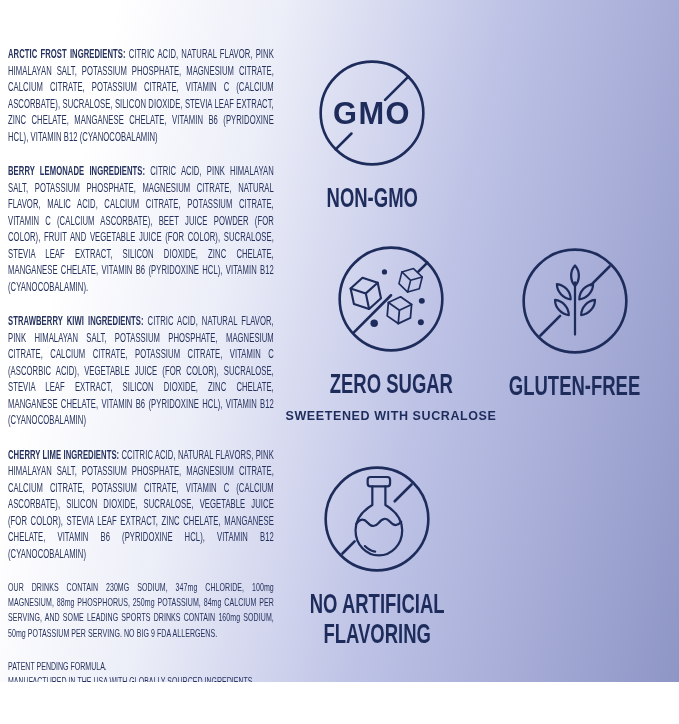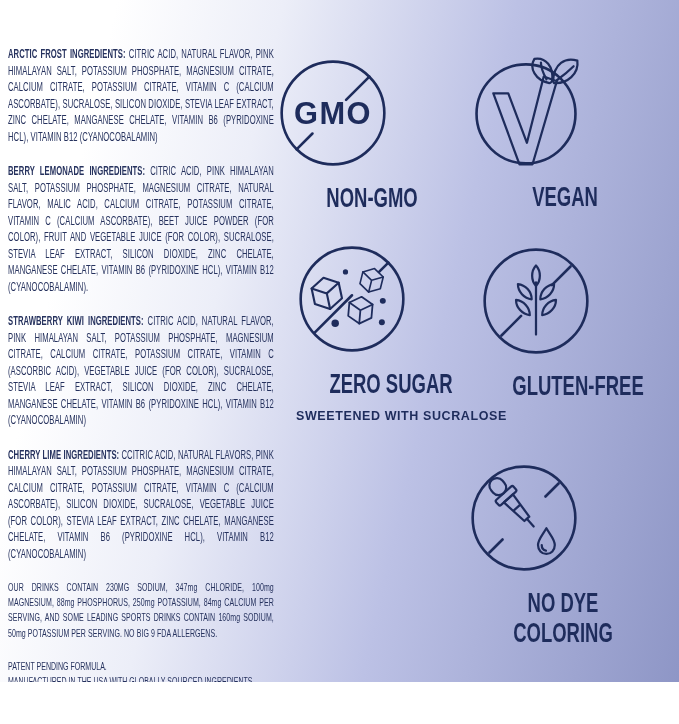--- a/index.html
+++ b/index.html
@@ -13,21 +13,21 @@
   .squeeze { width:416px; transform:scaleX(0.639); transform-origin:0 0; }
   .ing {
     margin:0 0 18px 0; font-size:12px; line-height:16.5px; text-align:justify;
     color:#26325e; letter-spacing:0.1px;
   }
   .ing .lead { font-weight:bold; }
   .ing.small { font-size:11px; line-height:15.2px; }
   .footer-block { margin:14px 0 0 0; font-size:11px; line-height:15.2px; color:#26325e; }
   .fline { display:block; }
   
-  .badge { position:absolute; width:190px; display:flex; flex-direction:column; }
+  .badge { position:absolute; width:190px; display:flex; flex-direction:column; align-items:center; }
   .badge svg { width:112px; height:112px; overflow:visible; }
   .blabel {
     margin-top:14px; font-size:28px; line-height:30px; font-weight:bold;
     color:#1e2c5c; transform:scaleX(0.66); text-align:center;
   }
   .lline { display:block; white-space:nowrap; }
   .bsub {
     margin-top:9px; font-size:12.5px; line-height:17px; font-weight:bold;
     letter-spacing:0.6px; color:#1e2c5c; text-align:center;
   }
@@ -86,34 +86,20 @@
       <text class="gmo-text" x="60" y="72" text-anchor="middle">GMO</text>
       <line class="st" x1="99" y1="21" x2="74" y2="46"></line>
       <line class="st" x1="38" y1="82" x2="21" y2="99"></line>
     </svg>
     <div class="blabel">
       <span class="lline">NON-GMO</span>
       <span class="lline"></span>
     </div>
   </div>
 
-  <div class="badge" id="b2">
-    <svg viewBox="0 0 120 120">
-      <circle class="st" cx="60" cy="62" r="53"></circle>
-      <path class="st2" d="M25,40 L41,40 L61,93 L79,22 L93,27 L67,116 L53,116 Z"></path>
-      <path class="st2" d="M85,29 C70,26 63,13 69,3 C81,1 90,11 88,27 C87,28 86,29 85,29 Z"></path>
-      <path class="st2" d="M82,25 C78,18 76,12 76,7"></path>
-      <path class="st2" d="M89,27 C90,8 102,1 115,5 C117,19 104,30 90,29 Z"></path>
-      <path class="st2" d="M93,26 C100,21 107,15 111,11"></path>
-    </svg>
-    <div class="blabel">
-      <span class="lline">VEGAN</span>
-      <span class="lline"></span>
-    </div>
-  </div>
 
   <div class="badge" id="b3">
     <svg viewBox="0 0 120 120">
       <circle class="st" cx="60" cy="60" r="55"></circle>
       <line class="st" x1="20" y1="96" x2="60" y2="56"></line>
       <line class="st" x1="89" y1="31" x2="99" y2="21"></line>
       <g class="st2" transform="translate(33,54) rotate(-12) scale(0.95)">
         <path d="M0,-18 L15.6,-9 L15.6,9 L0,18 L-15.6,9 L-15.6,-9 Z"></path>
         <path d="M0,0 L-15.6,-9 M0,0 L15.6,-9 M0,0 L0,18"></path>
       </g>
@@ -152,35 +138,30 @@
         <path transform="translate(46,67) rotate(-42)" d="M0,-11 C5.5,-5 5.5,5 0,11 C-5.5,5 -5.5,-5 0,-11 Z"></path>
         <path transform="translate(74,67) rotate(42)" d="M0,-11 C5.5,-5 5.5,5 0,11 C-5.5,5 -5.5,-5 0,-11 Z"></path>
       </g>
     </svg>
     <div class="blabel">
       <span class="lline">GLUTEN-FREE</span>
       <span class="lline"></span>
     </div>
   </div>
 
-
-  <div class="badge" id="b6">
+  <div class="badge" id="b5">
     <svg viewBox="0 0 120 120">
       <circle class="st" cx="60" cy="60" r="55"></circle>
-      <line class="st" x1="97" y1="23" x2="83" y2="37"></line>
-      <line class="st" x1="37" y1="83" x2="23" y2="97"></line>
-      <g class="st2" transform="rotate(-42 55 52)">
-        <rect x="47" y="8" width="16" height="19" rx="8"></rect>
-        <rect x="42.5" y="27" width="25" height="7.5" rx="2"></rect>
-        <path d="M48.5,34.5 L61.5,34.5 L58.5,64 L51.5,64 Z"></path>
-        <line x1="50.8" y1="48" x2="59.2" y2="48"></line>
-        <line x1="55" y1="64" x2="55" y2="75"></line>
-      </g>
-      <path class="st2" d="M84,71 C88,78 93,83 93,89 C93,94.5 89,98.5 84,98.5 C79,98.5 75,94.5 75,89 C75,83 80,78 84,71 Z"></path>
-      <path class="st2" d="M79,89 C79,92 81,94.5 83.5,95"></path>
+      <line class="st" x1="97" y1="23" x2="79" y2="41"></line>
+      <line class="st" x1="36" y1="84" x2="23" y2="97"></line>
+      <rect class="st2" x="50" y="15" width="24" height="10" rx="3"></rect>
+      <path class="st2" d="M55,25 L55,45 C45,51 37,60 37,72 C37,87.5 48.5,99 62,99 C75.5,99 87,87.5 87,72 C87,60 79,51 69,45 L69,25"></path>
+      <path class="st2" d="M38,65 q6,-8 12,-1 q6,7 12,0 q6,-8 12,-1 q6,7 12,0"></path>
+      <path class="st2" d="M47,89 q5,5 11,6"></path>
     </svg>
     <div class="blabel">
-      <span class="lline">NO DYE</span>
-      <span class="lline">COLORING</span>
+      <span class="lline">NO ARTIFICIAL</span>
+      <span class="lline">FLAVORING</span>
     </div>
   </div>
+
 
 </div>
 
 </body></html>

